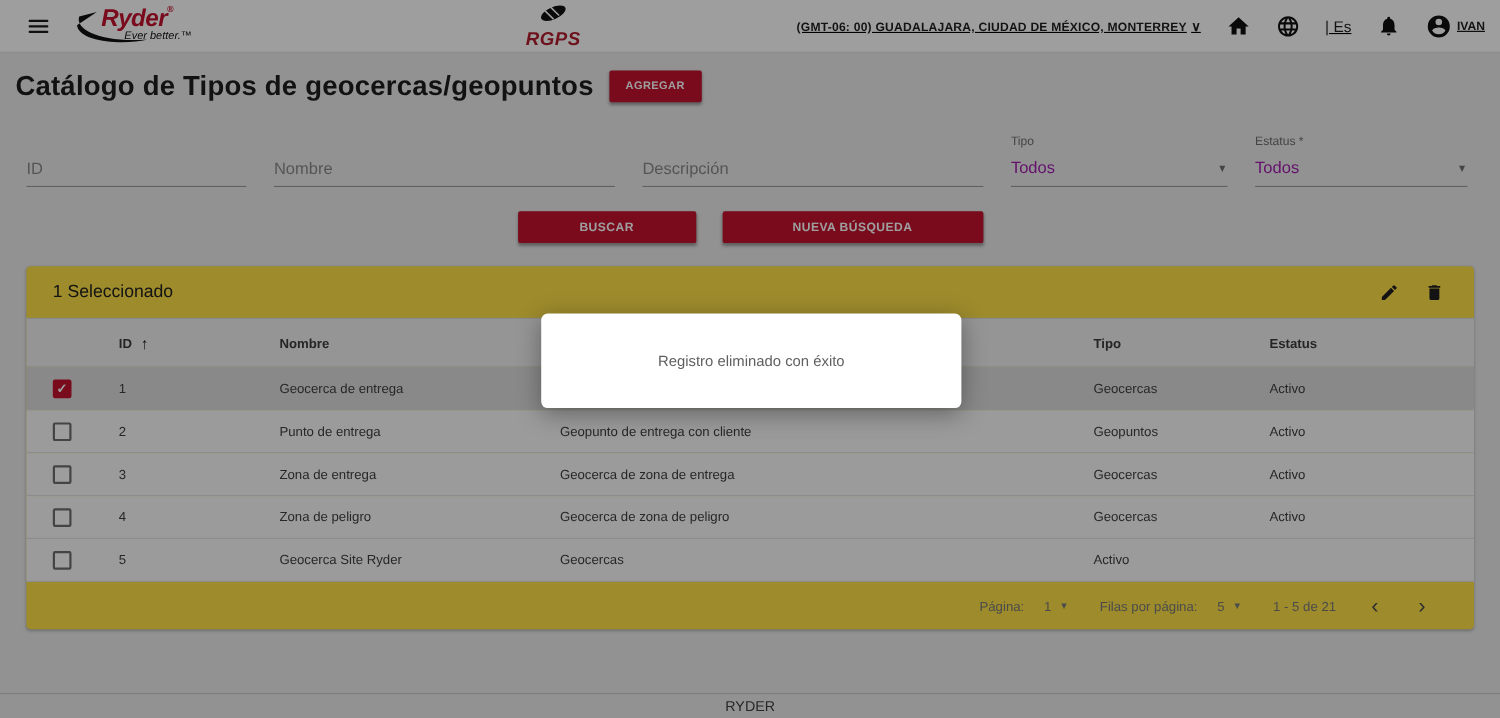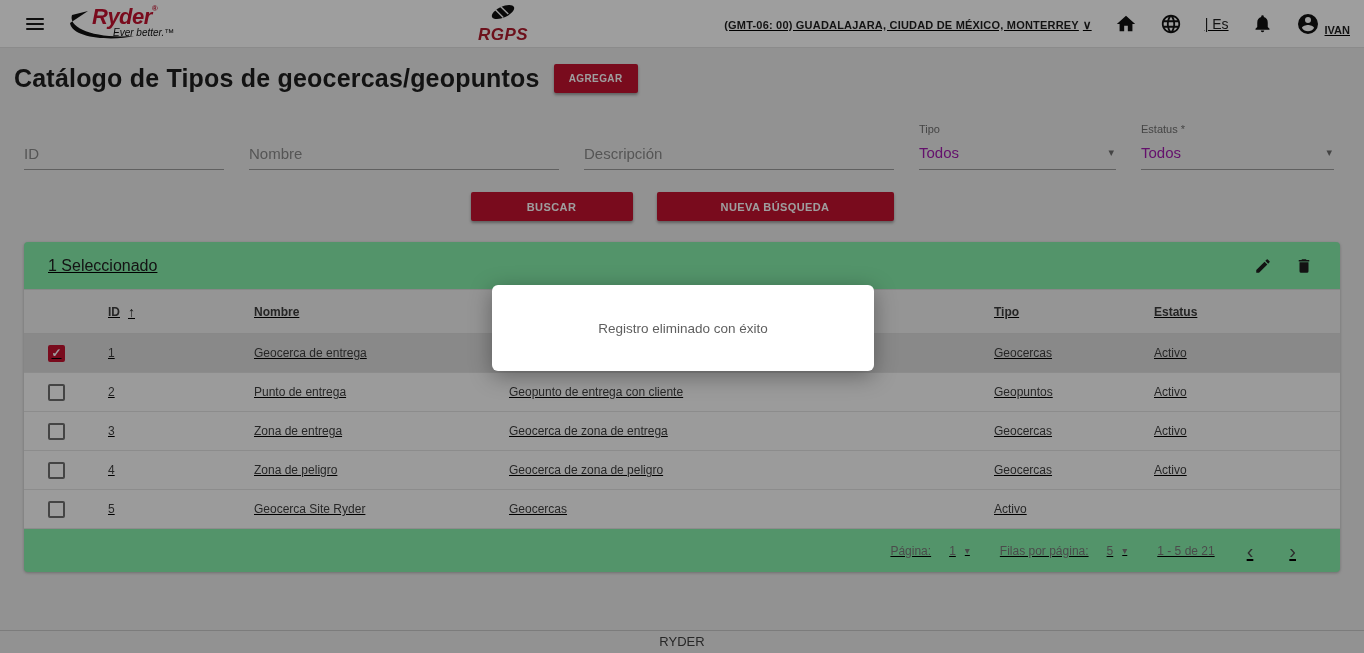--- a/index.html
+++ b/index.html
@@ -17,21 +17,21 @@
                 color:#c41230; letter-spacing:-0.5px; }
   .ryder-reg { font-size:8px; vertical-align:top; }
   .ryder-tag { position:absolute; left:47px; top:24px; font-size:10px; font-weight:normal; font-style:italic; color:#111; }
   .rgps-logo { position:absolute; left:468px; top:3px; width:70px; text-align:center; }
   .rgps-word { font-size:17px; font-weight:bold; font-style:italic; color:#b01c2e; letter-spacing:0.5px; }
   .topbar-right { margin-left:auto; display:flex; align-items:center; gap:23px;text-decoration:underline; }
   .tz { font-size:11px; font-weight:bold; color:#1f1f1f; letter-spacing:0.2px; }
   .tz-caret { font-size:12px; font-weight:bold; color:#1f1f1f; margin-left:4px; }
   .icon-btn svg { display:block; fill:#111; }
   .lang { font-size:14px; color:#1f1f1f; }
-  .user-chip { display:flex; align-items:flex-end; gap:5px; }
+  .user-chip { display:flex; align-items:center; gap:5px; }
   .user-name { font-size:11px; font-weight:bold; color:#1f1f1f; }
 
   
   .title-row { display:flex; align-items:center; margin:16px 0 0 14px; }
   .page-title { font-size:25px; font-weight:bold; color:#1d1d1d; letter-spacing:0.2px; }
   .btn-red { background:#c41230; color:#fff; border:none; border-radius:2px; font-family:inherit;
              font-weight:bold; letter-spacing:0.4px; box-shadow:0 2px 3px rgba(0,0,0,0.35); cursor:pointer; }
   .add-btn { margin-left:14px; font-size:10px; padding:9px 15px; }
 
   
@@ -45,21 +45,21 @@
                        border-bottom:1px solid #9b9b9b; padding:2px 2px 8px 0; cursor:pointer; }
   .f-select .val { font-size:15px; color:#a21caf; }
   .f-select .caret { font-size:11px; color:#6f6f6f; }
 
   
   .actions { display:flex; gap:24px; margin:22px 24px 0;justify-content:center; }
   .buscar-btn { width:162px; height:29px; font-size:11px; }
   .nueva-btn { width:237px; height:29px; font-size:11px; }
 
   
-  .card { margin:21px 24px 0; background:#86efac; border-radius:4px; box-shadow:0 1px 3px rgba(0,0,0,0.25);text-decoration:underline; }
+  .card { margin:21px 24px 0; background:#fde047; border-radius:4px; box-shadow:0 1px 3px rgba(0,0,0,0.25); }
   .card-toolbar { display:flex; align-items:center; height:47px; padding:0 27px 0 24px; }
   .sel-text { font-size:16px; color:#212121; }
   .toolbar-icons { margin-left:auto; display:flex; gap:23px; }
   .toolbar-icons svg { fill:#1f1f1f; cursor:pointer; display:block; }
   .tgrid { display:grid; grid-template-columns:60px 146px 255px 485px 160px 1fr; align-items:center; padding:0 0 0 24px; }
   .thead { height:45px; background:#f0f0f0; border-top:1px solid #dcdcdc; border-bottom:1px solid #dcdcdc; }
   .thead .th { font-size:12px; font-weight:bold; color:#3c3c3c; }
   .th-id { display:flex; align-items:center; gap:8px; cursor:pointer; }
   .sort-arrow { font-size:14px; font-weight:bold; color:#1a1a1a; }
   .trow { height:39px; border-bottom:1px solid #e2e2e2; background:#fafafa; font-size:12px; color:#3f3f3f; }

